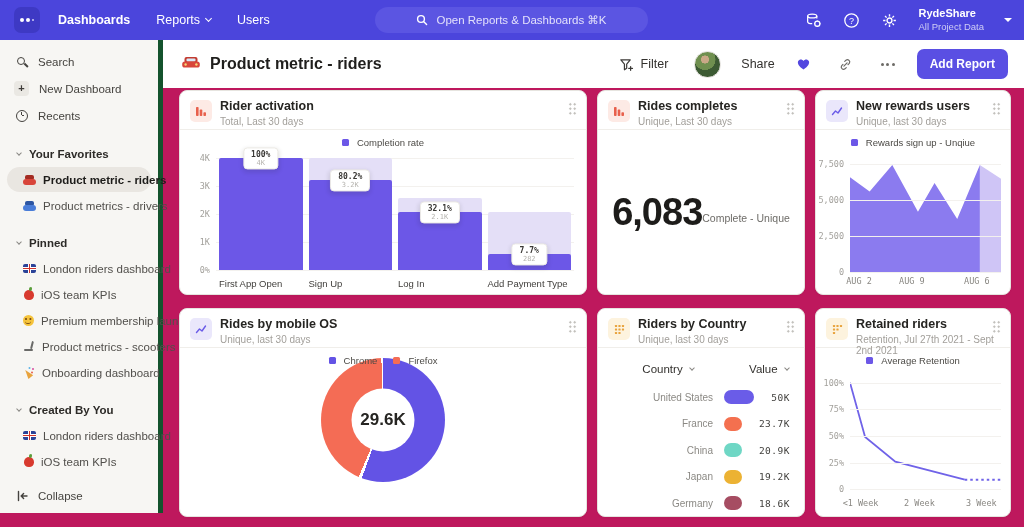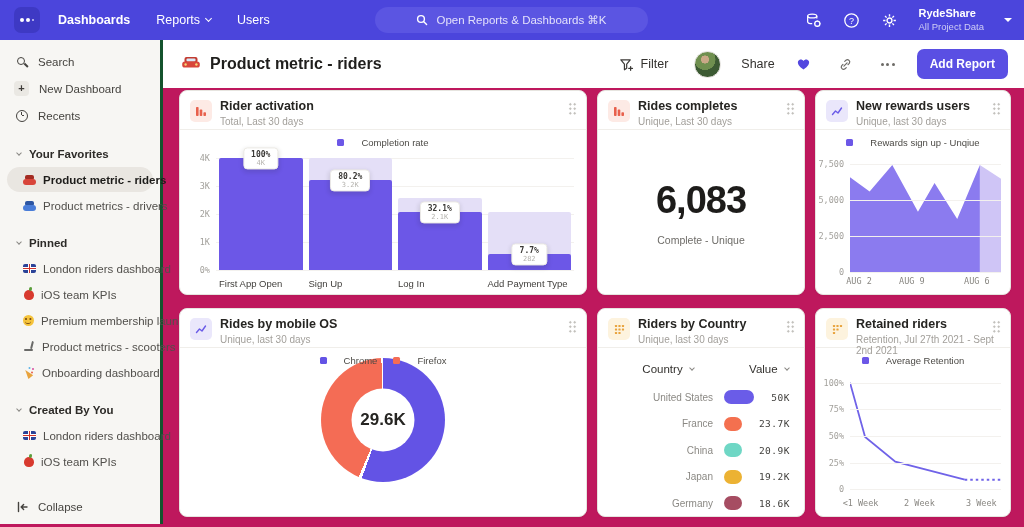--- a/index.html
+++ b/index.html
@@ -16,21 +16,21 @@
   .chev{display:inline-block;width:5px;height:5px;border-right:1.6px solid currentColor;border-bottom:1.6px solid currentColor;transform:rotate(45deg);margin-top:-3px}
   .searchpill{position:absolute;left:375px;top:7px;width:273px;height:26px;border-radius:14px;background:#5b55e2;display:flex;align-items:center;justify-content:center;gap:8px;color:#e3e1fb;font-size:11.5px;cursor:pointer}
   .nav-right{position:absolute;right:12px;top:0;height:40px;display:flex;align-items:center;gap:12px}
   .nav-ic{width:26px;height:26px;display:flex;align-items:center;justify-content:center;cursor:pointer}
   .proj{display:flex;flex-direction:column;line-height:1.25;margin-left:4px;cursor:pointer}
   .proj .pn{color:#fff;font-size:11px;font-weight:700}
   .proj .ps{color:#cfcdf5;font-size:9.5px}
   .caret{width:0;height:0;border-left:4px solid transparent;border-right:4px solid transparent;border-top:4.5px solid #fff;margin-left:8px;cursor:pointer}
 
   
-  .sidebar{position:absolute;top:40px;left:0;bottom:3px;width:163px;background:#f7f6f3;border-right:3px solid #14532d;padding-top:8px}
+  .sidebar{position:absolute;top:40px;left:0;bottom:14px;width:163px;background:#f7f6f3;border-right:5px solid #14532d;padding-top:8px}
   .sb-item{display:flex;align-items:center;gap:10px;height:27px;padding:0 16px;font-size:11.5px;color:#45433f;cursor:pointer}
   .sb-sec{margin-top:13px}
   .sb-sec-head{display:flex;align-items:center;gap:8px;height:24px;padding:0 17px;font-size:11.5px;font-weight:700;color:#2d2b28;cursor:pointer}
   .sb-sec-head .chev{border-color:#8a8884;width:4px;height:4px}
   .sb-sub{display:flex;align-items:center;gap:7px;height:25px;margin:1px 7px;padding:0 6px 0 16px;border-radius:13px;font-size:11.5px;color:#514f4b;cursor:pointer;white-space:nowrap}
   .sb-sub.active{background:#e9e6e1;color:#1d1c1a;font-weight:700}
   .collapse{position:absolute;left:16px;bottom:11px;display:flex;align-items:center;gap:9px;font-size:11.5px;color:#45433f;cursor:pointer}
 
   
   .i-search{width:8px;height:8px;border:1.5px solid #45433f;border-radius:50%;position:relative;margin:0 3px 2px 1px}
@@ -80,40 +80,40 @@
   .card{background:#fff;border:1px solid #e6e4df;border-radius:8px;box-shadow:0 1px 2px rgba(40,35,30,.05);overflow:hidden}
   .c-head{display:flex;align-items:flex-start;gap:8px;padding:9px 10px 7px;border-bottom:1px solid #f0eeea;position:relative;height:39px}
   .h-ic{width:22px;height:22px;border-radius:5px;display:flex;align-items:center;justify-content:center;flex:none}
   .h-ic.red{background:#fdeae5}.h-ic.purple{background:#eae7fb}.h-ic.yellow{background:#fdf3de}
   .h-tt{line-height:1.1}
   .h-title{font-size:12.5px;font-weight:700;color:#262522;cursor:pointer}
   .h-sub{font-size:10px;color:#a29f9a;margin-top:2.5px}
   .handle{position:absolute;right:9px;top:11px;width:9px;height:13px;cursor:grab;background-image:radial-gradient(#bdbbb6 1.1px,transparent 1.2px);background-size:4.5px 4.5px}
   .c-body{position:relative;height:calc(100% - 39px)}
   .legend{position:absolute;top:7px;left:0;right:0;display:flex;justify-content:center;gap:16px;z-index:2}
-  .lg-item{display:flex;align-items:center;gap:17px;font-size:9.5px;color:#4c4a46;cursor:pointer}
+  .lg-item{display:flex;align-items:center;gap:8px;font-size:9.5px;color:#4c4a46;cursor:pointer}
   .lg-sq{width:7px;height:7px;border-radius:1.5px;flex:none}
 
   
   .f-wrap{position:absolute;left:36px;right:12px;top:28px;bottom:24px}
   .gline{position:absolute;left:0;right:0;height:1px;background:#f3f1ee}
   .ytick{position:absolute;right:calc(100% + 6px);transform:translateY(-50%);font:8.5px "DejaVu Sans Mono",monospace;color:#a3a19c;white-space:nowrap}
   .f-cols{position:absolute;inset:0;display:flex}
   .f-col{flex:1;position:relative;margin:0 3px}
   .f-bg,.f-bar{position:absolute;left:0;right:0;bottom:0;border-radius:2px 2px 0 0}
   .f-bg{background:#e4dff7}
   .f-bar{background:#6c57e7}
   .f-tip{position:absolute;left:50%;transform:translate(-50%,52%);background:#fff;border:1px solid #eceae5;border-radius:4px;box-shadow:0 2px 5px rgba(30,25,20,.14);padding:2px 7px 1px;text-align:center;line-height:1.2;z-index:3;white-space:nowrap}
   .f-tip .p{font:700 8px "DejaVu Sans Mono",monospace;color:#3a3835;display:block}
   .f-tip .v{font:7px "DejaVu Sans Mono",monospace;color:#b5b3ae;display:block}
   .f-xlabels{position:absolute;left:36px;right:12px;bottom:5px;display:flex}
   .f-xlabels span{flex:1;margin:0 3px;font-size:9.5px;color:#403e3b}
 
   
-  .m-body{height:calc(100% - 39px);display:flex;flex-direction:column;align-items:center;justify-content:center}
+  .m-body{height:calc(100% - 39px);display:flex;flex-direction:row;align-items:center;justify-content:center}
   .m-num{font-size:38px;font-weight:800;color:#1d1c1a;letter-spacing:-1px}
   .m-lab{font-size:10.5px;color:#6e6c68;margin-top:12px}
 
   
   .p-wrap{position:absolute;left:34px;right:9px;top:30px;bottom:22px}
   .p-wrap svg{position:absolute;inset:0;width:100%;height:100%}
   .xtick{position:absolute;top:calc(100% + 4px);transform:translateX(-50%);font:8.5px "DejaVu Sans Mono",monospace;color:#898782;white-space:nowrap}
 
   
   .donut-box{height:calc(100% - 39px);display:flex;align-items:center;justify-content:center;padding-top:14px}

